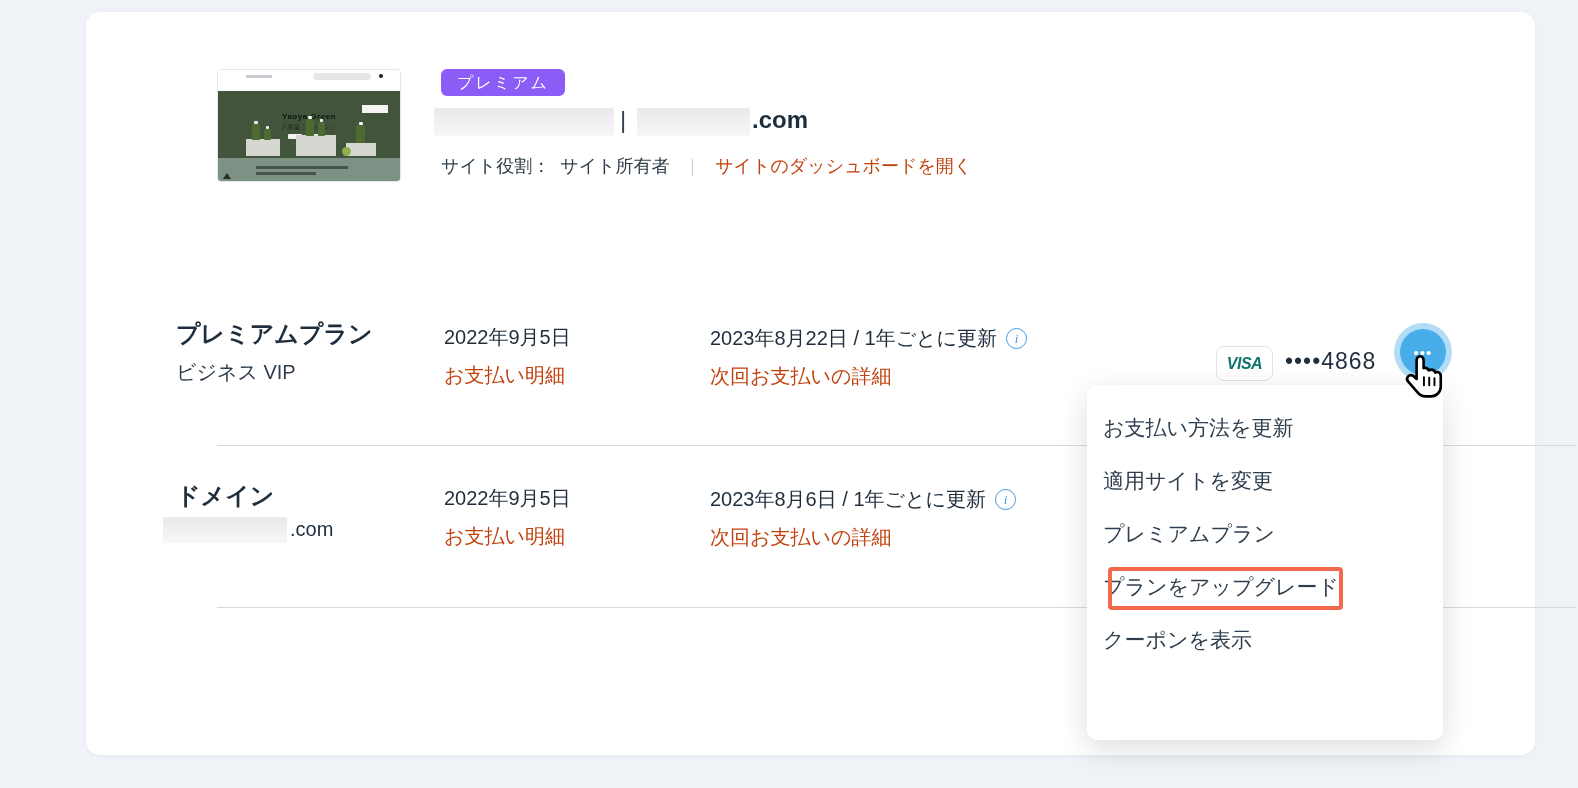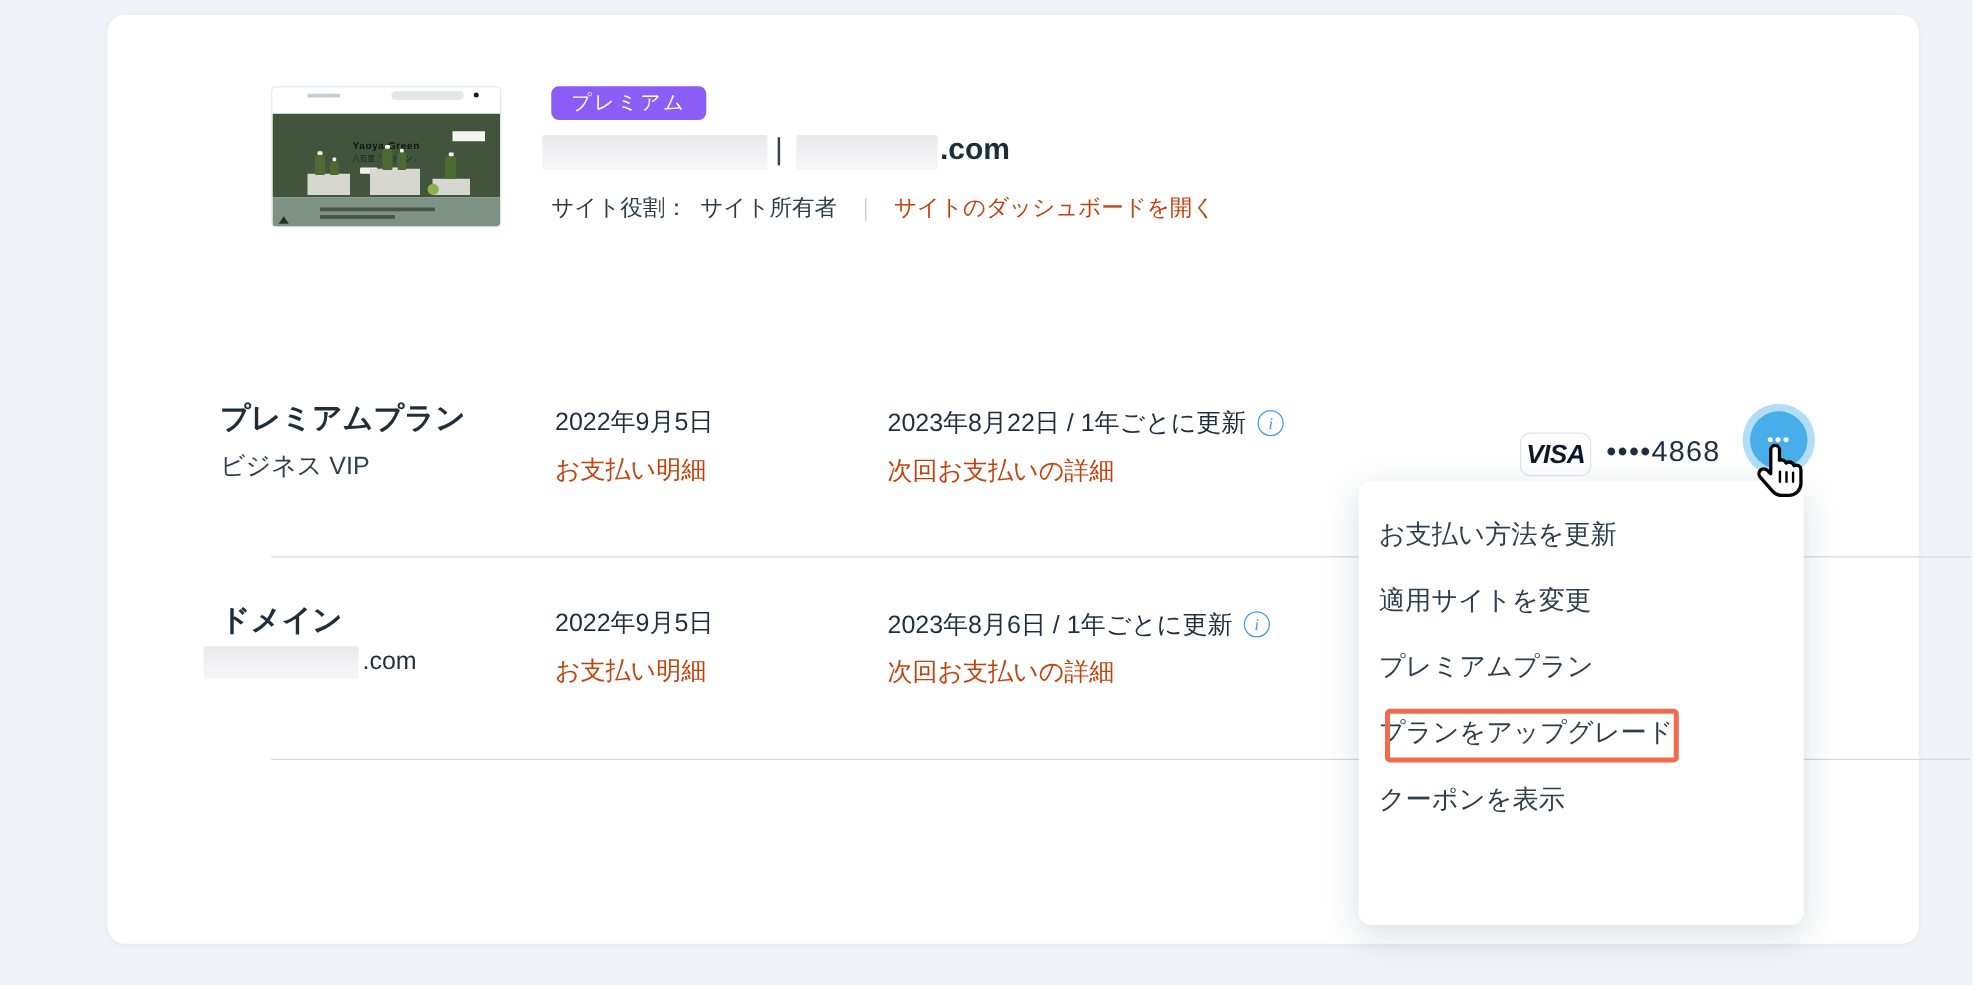--- a/index.html
+++ b/index.html
@@ -59,21 +59,21 @@
   .datelink { font-size:20px; }
   .next-line { display:inline-flex; align-items:center; gap:9px; }
   .info-ic { display:inline-flex; width:21px; height:21px; border:1.6px solid #3f9ae8; border-radius:50%;
              color:#3f9ae8; font-size:13px; font-style:italic; font-family:"Liberation Serif",serif;
              align-items:center; justify-content:center; cursor:pointer; }
   .divider { position:absolute; left:131px; width:1359px; height:1px; background:#d9d9db; }
 
   
   .visa-box { position:absolute; left:1130px; top:334px; width:57px; height:35px; background:#fff;
               border:1px solid #dfe3e8; border-radius:8px; display:flex; align-items:center; justify-content:center; }
-  .visa-txt { font-size:21px; font-weight:bold; font-style:italic; color:#0f172a; letter-spacing:-.5px; }
+  .visa-txt { font-size:16px; font-weight:bold; font-style:italic; color:#0f766e; letter-spacing:-.5px; }
   .card-num { position:absolute; left:1199px; top:336px; font-size:23px; color:#1f2e3d; letter-spacing:1px; }
 
   
   .more-halo { position:absolute; left:1394px; top:323px; width:58px; height:58px; border-radius:50%;
                background:#b3dcf6; }
   .more-btn { position:absolute; left:1400px; top:329px; width:46px; height:46px; border-radius:50%;
               background:#47aee9; color:#fff; display:flex; align-items:center; justify-content:center;
               font-size:15px; letter-spacing:1px; cursor:pointer; }
   .cursor { position:absolute; left:1404px; top:352px; z-index:20; }
 

